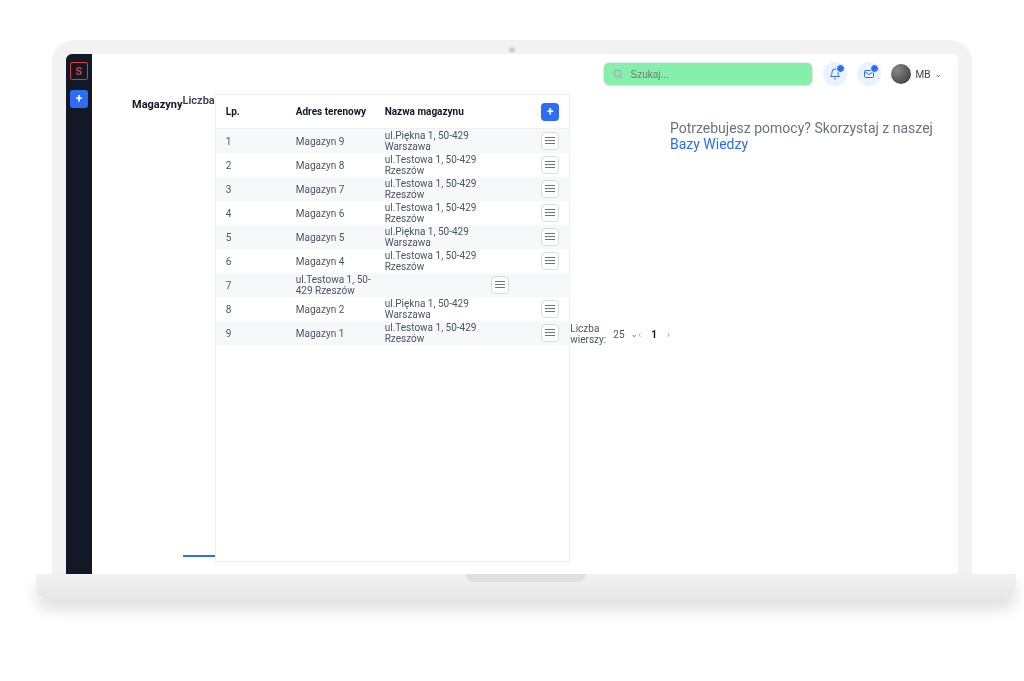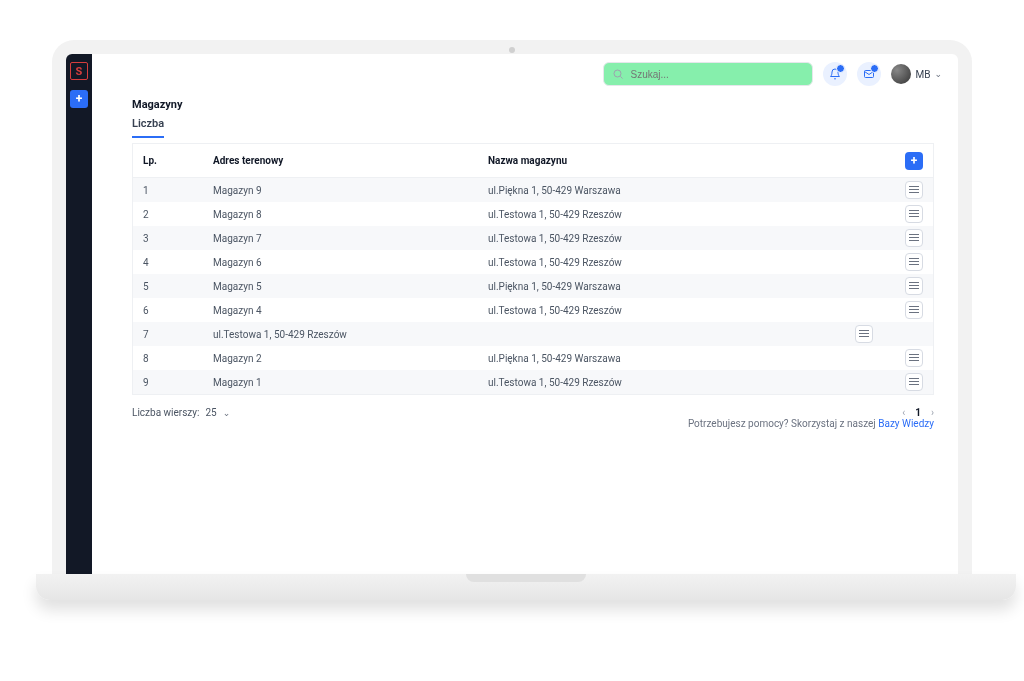--- a/index.html
+++ b/index.html
@@ -122,21 +122,21 @@
   .user {
     display:flex; align-items:center; gap:4px;
     font-size:10px; color:#374151; cursor:pointer;
   }
   .chev-down { font-size:9px; color:#6b7280; }
 
   
   .content {
     padding: 0 24px 12px 40px;
     flex:1;
-    display:flex; flex-direction:column;
+    display:flex; flex-direction:row;
   }
   .page-title {
     font-size:11px;
     font-weight:700;
     color:#111827;
     margin: 4px 0 6px 0;
   }
   .tabs {
     display:flex;
     gap:18px;
@@ -209,24 +209,24 @@
     margin-top:12px;
     font-size:10px;
     color:#4b5563;
   }
   .rows-sel { display:flex; align-items:center; gap:6px; cursor:pointer; }
   .pager { display:flex; align-items:center; gap:10px; }
   .pager .pg-btn { cursor:pointer; color:#9ca3af; }
   .pager .pg-cur { font-weight:700; color:#111827; }
 
   .help {
-    text-align:right;
-    font-size:10px;
+    text-align:left;
+    font-size:14px;
     color:#6b7280;
-    margin-top:0;
+    margin-top:26px;
   }
   .help a { color:#2b6df6; text-decoration:none; }
 
   .tbody { display:block; }
 </style>
 </head>
 <body>
 
 <div class="laptop">
   <div class="laptop-notch"></div>

